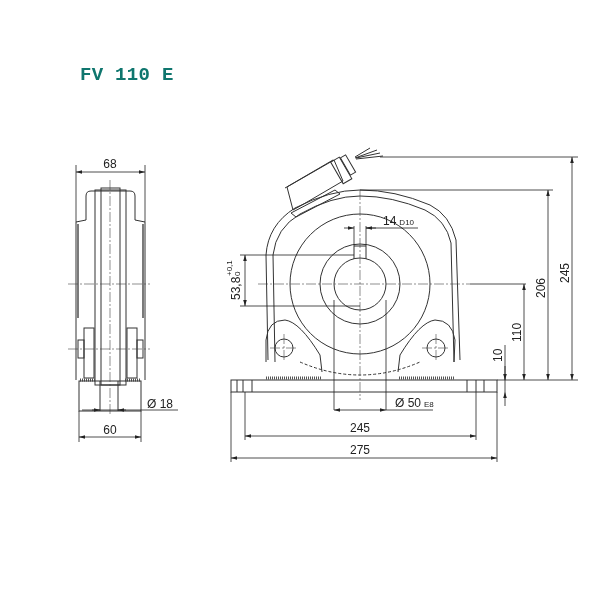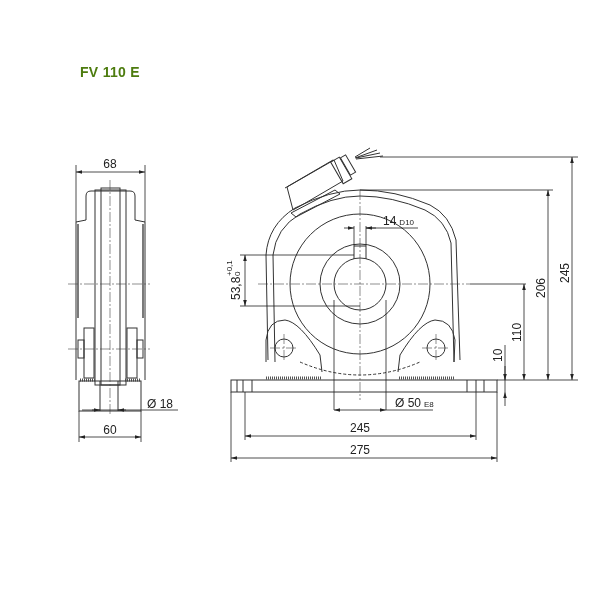--- a/index.html
+++ b/index.html
@@ -1,17 +1,17 @@
 <!DOCTYPE html>
 <html><head>
   <meta charset="utf-8">
   <style>
     html, body { margin: 0; padding: 0; background: #ffffff; }
     body { width: 600px; height: 600px; position: relative; overflow: hidden; font-family: "Liberation Sans", sans-serif; }
-    #title { position: absolute; left: 80px; top: 64px; font-family: Liberation Sans, sans-serif; font-weight: bold; font-size: 14px; color: #4d7c0f; letter-spacing: 0.3px; }
+    #title { position: absolute; left: 80px; top: 64px; font-family: Liberation Mono, monospace; font-weight: bold; font-size: 19px; color: #0f766e; letter-spacing: 0.3px; }
     svg { position: absolute; left: 0; top: 0; }
     .ln { stroke: #333; stroke-width: 1; fill: none; }
     .thk { stroke: #333; stroke-width: 1.3; fill: none; }
     .dim { stroke: #222; stroke-width: 0.8; fill: none; }
     .ctr { stroke: #444; stroke-width: 0.6; fill: none; stroke-dasharray: 10 2 2 2; }
     .hatch { stroke: #555; stroke-width: 3; stroke-dasharray: 1 1; fill: none; }
     .txt { font-family: "Liberation Sans", sans-serif; font-size: 12px; fill: #222; }
     .sub { font-family: "Liberation Sans", sans-serif; font-size: 8px; fill: #222; }
   </style>
 </head>

